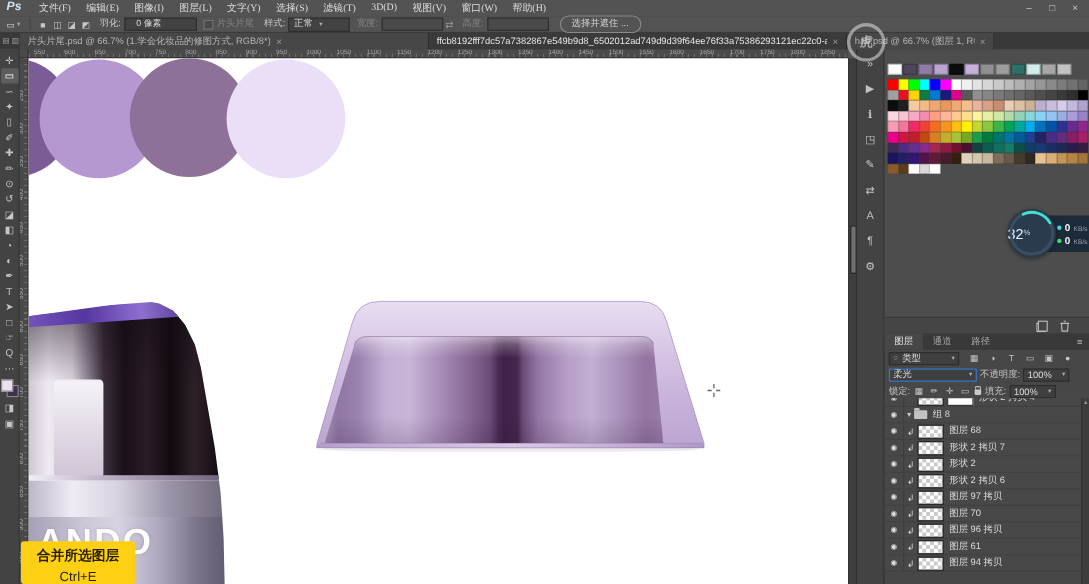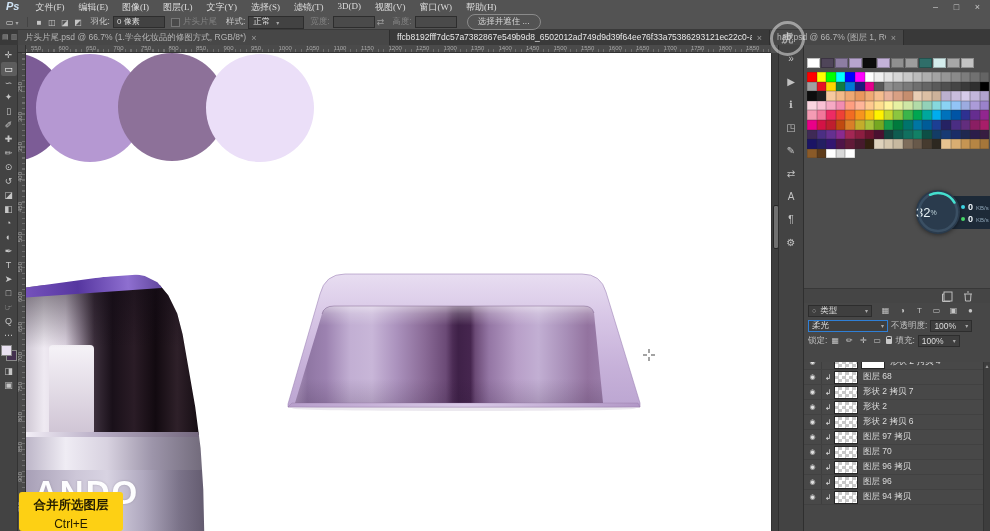--- a/index.html
+++ b/index.html
@@ -15,21 +15,21 @@
   
   .optionsbar{position:absolute;left:0;top:15px;width:990px;height:15px;background:#535353;border-bottom:1px solid #3a3a3a;
               display:flex;align-items:center;font-size:8.5px;color:#c9c9c9;padding-left:6px;box-sizing:border-box;}
   .ob-sep{width:1px;height:10px;background:#444;margin:0 5px;}
   .ob-toolicon{font-size:8px;color:#ddd;margin-right:2px;}
   .ob-caret{font-size:6px;color:#aaa;margin-right:3px;}
   .bool-ic{width:13px;text-align:center;font-size:8px;color:#c5c5c5;}
   .ob-label{margin:0 3px 0 6px;white-space:nowrap;}
   .ob-label.dim{color:#838383;}
   .ob-field{width:44px;height:10px;background:#424242;border:1px solid #2d2d2d;font-size:8px;color:#ddd;
-            padding:0 3px;line-height:10px;}
+            padding:0 10px;line-height:10px;}
   .ob-field.dim{width:34px;background:#4a4a4a;color:#777;}
   .ob-check{width:7px;height:7px;border:1px solid #777;background:#4a4a4a;display:inline-block;margin-right:3px;}
   .ob-select{height:11px;background:#424242;border:1px solid #2d2d2d;display:flex;align-items:center;
              padding:0 4px;gap:6px;color:#ddd;}
   .ob-swap{color:#9a9a9a;font-size:9px;margin:0 2px;}
   .ob-button{margin-left:10px;border:1px solid #8a8a8a;border-radius:8px;padding:1px 10px;color:#d5d5d5;font-size:8.5px;}
   
   .tabbar{position:absolute;left:0;top:30px;width:990px;height:15px;background:#393939;display:flex;
           font-size:8.5px;color:#b5b5b5;padding-left:18px;box-sizing:border-box;}
   .tabbar-corner{position:absolute;left:2px;top:3px;display:flex;gap:2px;font-size:7px;color:#999;}
@@ -583,20 +583,26 @@
         <rect x="2" y="1" width="8" height="9" fill="none" stroke="#bdbdbd"></rect>
         <path d="M2 3 L0.5 3 L0.5 10.5 L8 10.5 L8 10" fill="none" stroke="#bdbdbd"></path>
       </svg>
       <svg class="pf-icon" style="right:16px;" viewBox="0 0 12 11">
         <path d="M2 3 L10 3 M3 3 L3.5 10 L8.5 10 L9 3 M5 1 L7 1" fill="none" stroke="#bdbdbd"></path>
       </svg>
     </div>
   </div>
 
   <div class="layers-panel">
+    <div class="lp-tabs">
+      <span class="lp-tab active">图层</span>
+      <span class="lp-tab">通道</span>
+      <span class="lp-tab">路径</span>
+      <span class="lp-menu">≡</span>
+    </div>
     <div class="lp-row">
       <span class="lp-select small">
         <span style="font-size:7px;color:#aaa;">○</span>
         <span class="grow">类型</span>
         <span class="caret-s">▾</span>
       </span>
       <span id="filter-icons" style="display:flex;gap:4px;margin-left:4px;">
           <span class="lp-ficon">▦</span>
           <span class="lp-ficon">◑</span>
           <span class="lp-ficon">T</span>
@@ -638,20 +644,28 @@
           </span>
           <span class="clipcell"></span>
           <span class="thumb"></span>
           <span class="thumb white" style="margin-left: 3px;"></span>
           <span class="lname">形状 2 拷贝 4</span>
         </div>
         <div class="lrow">
           <span class="eye-cell">
             <span>◉</span>
           </span>
+          <span class="caret-g">▾</span>
+          <span class="folder"></span>
+          <span class="lname">组 8</span>
+        </div>
+        <div class="lrow">
+          <span class="eye-cell">
+            <span>◉</span>
+          </span>
           <span class="clipcell">↲</span>
           <span class="thumb"></span>
           <span class="lname">图层 68</span>
         </div>
         <div class="lrow">
           <span class="eye-cell">
             <span>◉</span>
           </span>
           <span class="clipcell">↲</span>
           <span class="thumb"></span>
@@ -696,21 +710,21 @@
           <span class="clipcell">↲</span>
           <span class="thumb"></span>
           <span class="lname">图层 96 拷贝</span>
         </div>
         <div class="lrow">
           <span class="eye-cell">
             <span>◉</span>
           </span>
           <span class="clipcell">↲</span>
           <span class="thumb"></span>
-          <span class="lname">图层 96</span>
+          <span class="lname">图层 61</span>
         </div>
         <div class="lrow">
           <span class="eye-cell">
             <span>◉</span>
           </span>
           <span class="clipcell">↲</span>
           <span class="thumb"></span>
           <span class="lname">图层 94 拷贝</span>
         </div>
       </div>

